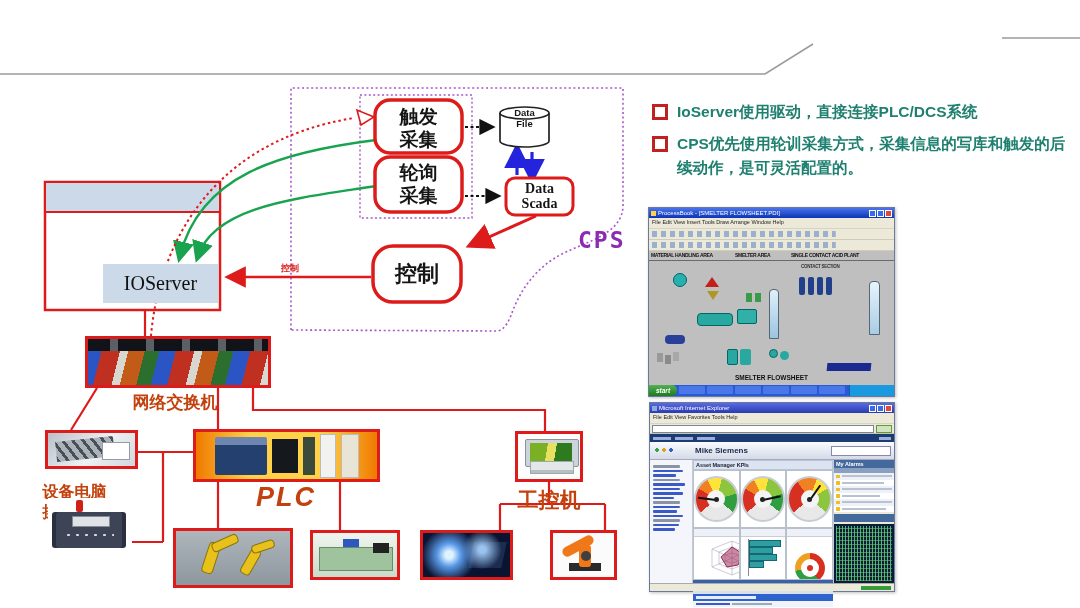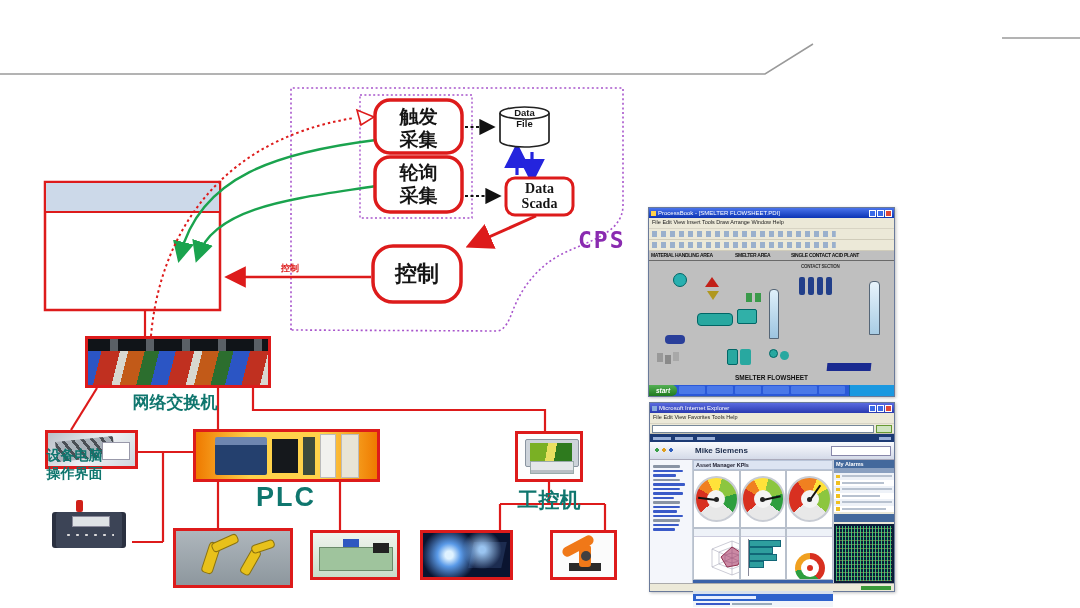--- a/index.html
+++ b/index.html
@@ -16,21 +16,21 @@
   .serif{font-family:"Liberation Serif","DejaVu Serif",serif;}
 
   
   .bullet{position:absolute;left:652px;width:426px;display:flex;align-items:flex-start;}
   .bsq{width:10px;height:10px;border:3px solid #c0221f;margin:4px 9px 0 0;flex:none;background:#fff;}
   .btxt{font-size:15.5px;font-weight:600;color:#1f8070;line-height:1.55;}
 
   
   .frame{position:absolute;border:3px solid #dd1b1b;box-sizing:border-box;overflow:hidden;}
 
-  .lab{position:absolute;color:#0f766e;text-align:center;font-weight:700;}
+  .lab{position:absolute;color:#c2410c;text-align:center;font-weight:700;}
 
   
   .switchimg{background:
     repeating-linear-gradient(104deg,#2b55c4 0 16px,#c03020 16px 34px,#d8d8d0 34px 42px,#c25a18 42px 58px,#2c6e2e 58px 72px);
   }
   .switchimg:before{content:"";position:absolute;left:0;top:0;right:0;height:12px;
     background:repeating-linear-gradient(90deg,#101418 0 22px,#5a6066 22px 30px,#101418 30px 36px);}
   .pcimg{background:linear-gradient(135deg,#b9c0c8 0%,#eef1f4 55%,#cfd6dd 100%);}
   .pcimg:before{content:"";position:absolute;left:8px;top:6px;width:58px;height:20px;
     background:repeating-linear-gradient(58deg,#4a4f55 0 3px,#aab2ba 3px 8px);transform:rotate(-6deg);}
@@ -256,41 +256,50 @@
   </div>
   <div class="dlabel" style="left:373px;top:261px;width:88px;font-size:22px;">控制</div>
   <div class="dlabel" style="left:500px;top:108px;width:49px;font-size:9.5px;line-height:1.15;font-weight:700;">
     <div>Data</div>
       <div>File</div>
   </div>
   <div class="dlabel serif" style="left:506px;top:181px;width:67px;font-size:14px;line-height:1.1;font-weight:600;">
     <div>Data</div>
       <div>Scada</div>
   </div>
+  <div class="abs serif" style="left:103px;top:264px;width:115px;height:39px;background:#ccd9e9;display:flex;align-items:center;justify-content:center;font-size:20px;color:#111;">IOServer</div>
   <div class="abs" style="left:578px;top:227px;font-size:23px;font-weight:700;color:#8a2bb0;letter-spacing:2px;font-family:'DejaVu Sans Mono',monospace;">CPS</div>
   <div class="abs" style="left:281px;top:262px;font-size:9px;color:#dd1b1b;font-weight:700;">控制</div>
 
+  <div class="bullet" style="top:100px;">
+    <span class="bsq"></span>
+    <span class="btxt">IoServer使用驱动，直接连接PLC/DCS系统</span>
+  </div>
+  <div class="bullet" style="top:132px;">
+    <span class="bsq"></span>
+    <span class="btxt">CPS优先使用轮训采集方式，采集信息的写库和触发的后续动作，是可灵活配置的。</span>
+  </div>
 
   <div class="frame switchimg" style="left:85px;top:336px;width:186px;height:52px;"></div>
   <div class="lab" style="left:95px;top:391px;width:160px;font-size:17px;">网络交换机</div>
 
   <div class="frame pcimg" style="left:45px;top:430px;width:93px;height:39px;"></div>
-  <div class="lab" style="left:22px;top:447px;width:105px;font-size:14px;line-height:1.25;">
+  <div class="lab" style="left:22px;top:482px;width:105px;font-size:16px;line-height:1.25;">
     <div>设备电脑</div>
       <div>操作界面</div>
   </div>
 
   <div class="frame plcbg" style="left:193px;top:429px;width:187px;height:53px;">
     <span class="plcmod1"></span>
     <span class="plcmod2"></span>
     <span class="plcmod3"></span>
     <span class="plcmod4"></span>
     <span class="plcmod5"></span>
   </div>
-  <div class="lab" style="left:226px;top:482px;width:120px;font-size:27px;letter-spacing:2px;">PLC</div>
+  <div class="lab" style="left:226px;top:482px;width:120px;font-size:27px;letter-spacing:2px;font-style:italic;">PLC</div>
 
   <div class="paneldev" style="left:48px;top:498px;width:84px;height:58px;">
     <span class="pd-lamp"></span>
     <span class="pd-body">
         <span class="pd-screen"></span>
         <span class="pd-btns"></span>
       </span>
   </div>
 
   <div class="frame robotimg" style="left:173px;top:528px;width:120px;height:60px;">

